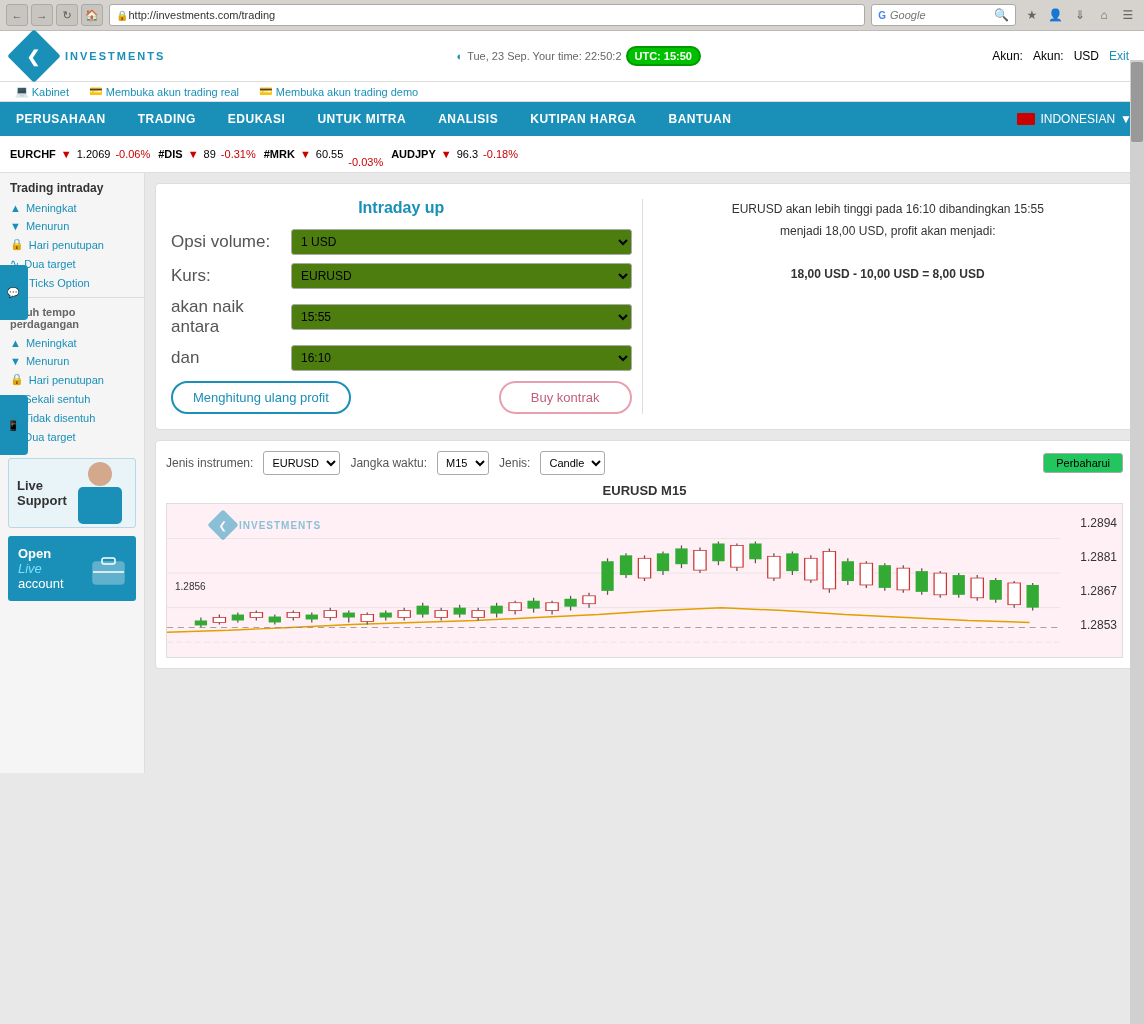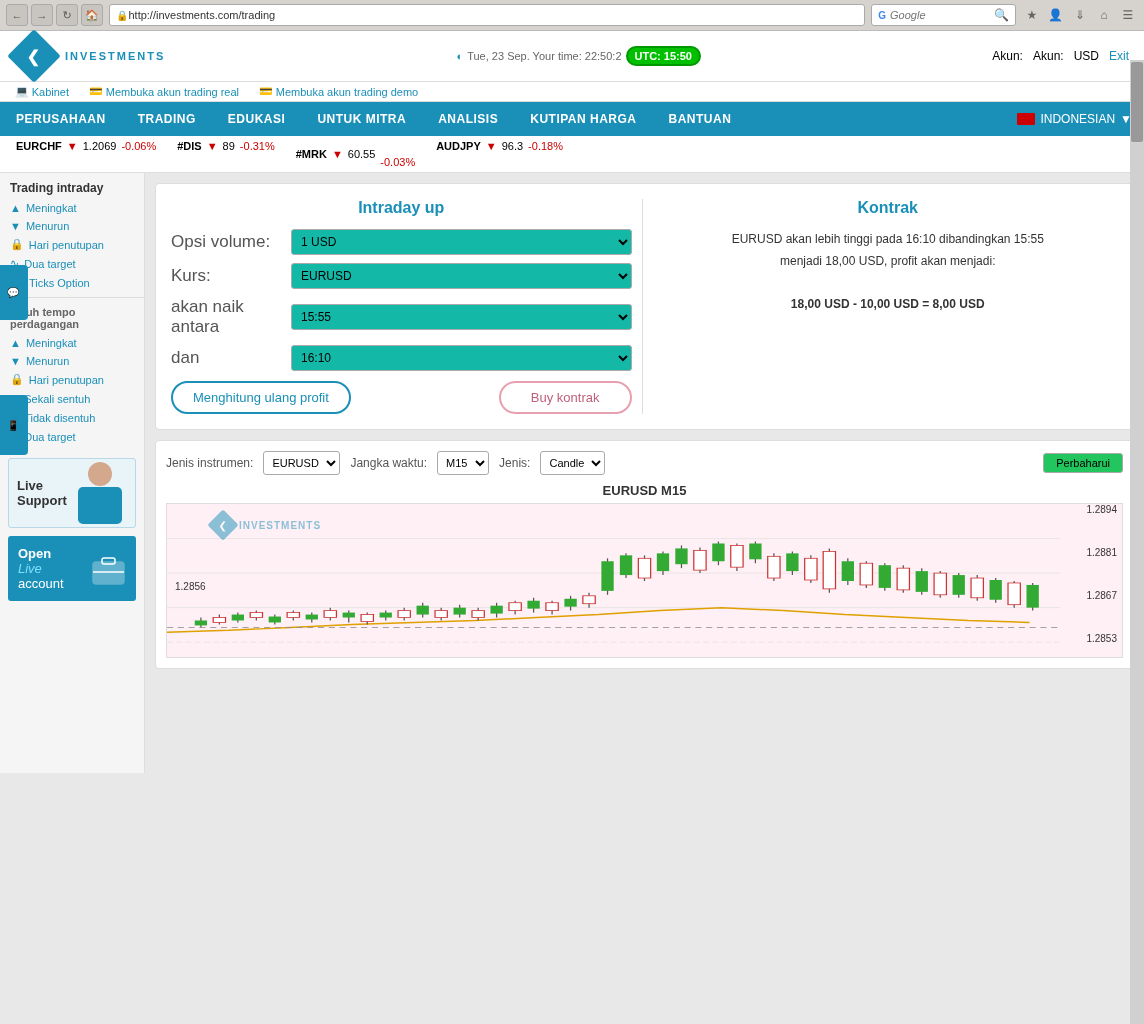--- a/index.html
+++ b/index.html
@@ -21,21 +21,21 @@
     .logo-area { display: flex; align-items: center; gap: 8px; }
     .header-time { font-size: 11px; color: #666; display: flex; align-items: center; gap: 4px; }
     .header-right { display: flex; align-items: center; gap: 10px; font-size: 12px; }
 
     
     .main-nav { background: #1a8fb8; display: flex; align-items: center; }
     .nav-item { color: white; padding: 10px 16px; font-size: 12px; cursor: pointer; font-weight: bold; letter-spacing: 0.5px; }
     .nav-lang { margin-left: auto; display: flex; align-items: center; gap: 5px; color: white; padding: 10px 12px; cursor: pointer; font-size: 12px; }
 
     
-    .ticker { background: white; border-bottom: 1px solid #ddd; display: flex; align-items: flex-start; padding: 4px 16px; gap: 21px; font-size: 11px; overflow: hidden; }
+    .ticker { background: white; border-bottom: 1px solid #ddd; display: flex; align-items: center; padding: 4px 10px; gap: 8px; font-size: 11px; overflow: hidden; }
     .ticker-item { display: flex; gap: 5px; align-items: center; }
 
     
     .main-layout { display: flex; }
 
     
     .sidebar { width: 145px; background: #f5f5f5; border-right: 1px solid #ddd; min-height: 600px; }
     .sidebar-section-title { font-size: 12px; font-weight: bold; color: #333; padding: 8px 10px 4px; }
     .sidebar-item { display: flex; align-items: center; gap: 5px; padding: 3px 10px; cursor: pointer; font-size: 11px; color: #1a8fb8; }
     .sidebar-section-title2 { font-size: 11px; font-weight: bold; color: #666; padding: 8px 10px 4px; border-top: 1px solid #ddd; margin-top: 5px; }
@@ -47,21 +47,21 @@
 
     
     .content-area { flex: 1; padding: 10px; }
 
     
     .trading-container { display: flex; gap: 10px; background: white; border: 1px solid #ddd; border-radius: 4px; padding: 15px; margin-bottom: 10px; }
     .trading-form { flex: 1; }
     .trading-form h2 { text-align: center; color: #1a8fb8; font-size: 16px; margin-bottom: 12px; }
     .form-row { display: flex; align-items: center; margin-bottom: 8px; }
     .form-label { width: 120px; text-align: left; padding-right: 10px; color: #555; font-size: 17px; }
-    .form-select { flex: 1; height: 26px; border: 1px solid #aaa; border-radius: 3px; background: #14b8a6; font-size: 12px; padding: 0 5px; }
+    .form-select { flex: 1; height: 26px; border: 1px solid #aaa; border-radius: 3px; background: #4d7c0f; font-size: 12px; padding: 0 5px; }
     
     .contract-section { flex: 1; border-left: 1px solid #ddd; padding-left: 15px; }
     .contract-section h2 { text-align: center; color: #1a8fb8; font-size: 16px; margin-bottom: 12px; }
     .contract-info { font-size: 12px; color: #333; line-height: 1.8; text-align: center; }
 
     
     .btn-calculate { background: white; border: 2px solid #1a8fb8; color: #1a8fb8; padding: 7px 20px; border-radius: 20px; cursor: pointer; font-size: 13px; }
     .btn-buy { background: white; border: 2px solid #e8a0b0; color: #c0607a; padding: 7px 30px; border-radius: 20px; cursor: pointer; font-size: 13px; }
     .form-actions { display: flex; justify-content: space-between; margin-top: 10px; }
 
@@ -315,21 +315,20 @@
           </select>
         </div>
 
         <div class="form-actions">
           <button class="btn-calculate">Menghitung ulang profit</button>
           <button class="btn-buy">Buy kontrak</button>
         </div>
       </div>
 
       <div class="contract-section">
-        <h2>Kontrak</h2>
         <div class="contract-info">
           <div>EURUSD akan lebih tinggi pada 16:10 dibandingkan 15:55</div>
           <div>menjadi 18,00 USD, profit akan menjadi:</div>
           <br>
           <div style="font-weight:bold;">18,00 USD - 10,00 USD = 8,00 USD</div>
         </div>
       </div>
     </div>
 
     <div class="chart-section">
@@ -346,21 +345,21 @@
         <select class="chart-select">
           <option>Candle</option>
         </select>
         <button class="chart-update-btn">Perbaharui</button>
       </div>
 
       <div class="chart-title">EURUSD M15</div>
 
       <div class="chart-wrapper">
         
-        <div style="position:absolute; right:5px; top:0; font-size:10px; color:#333; display:flex; flex-direction:column; gap:32px; z-index:2;">
+        <div style="position:absolute; right:5px; top:12px; font-size:12px; color:#333; display:flex; flex-direction:column; gap:20px; z-index:2;">
           <span>1.2894</span>
           <span>1.2881</span>
           <span>1.2867</span>
           <span>1.2853</span>
         </div>
         
         <div style="position:absolute; left:8px; top:50%; font-size:10px; color:#333; z-index:2;">
           <span>1.2856</span>
         </div>
         

